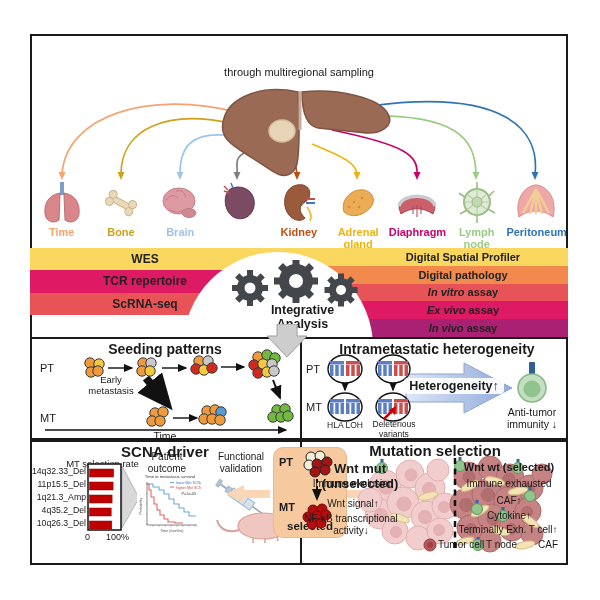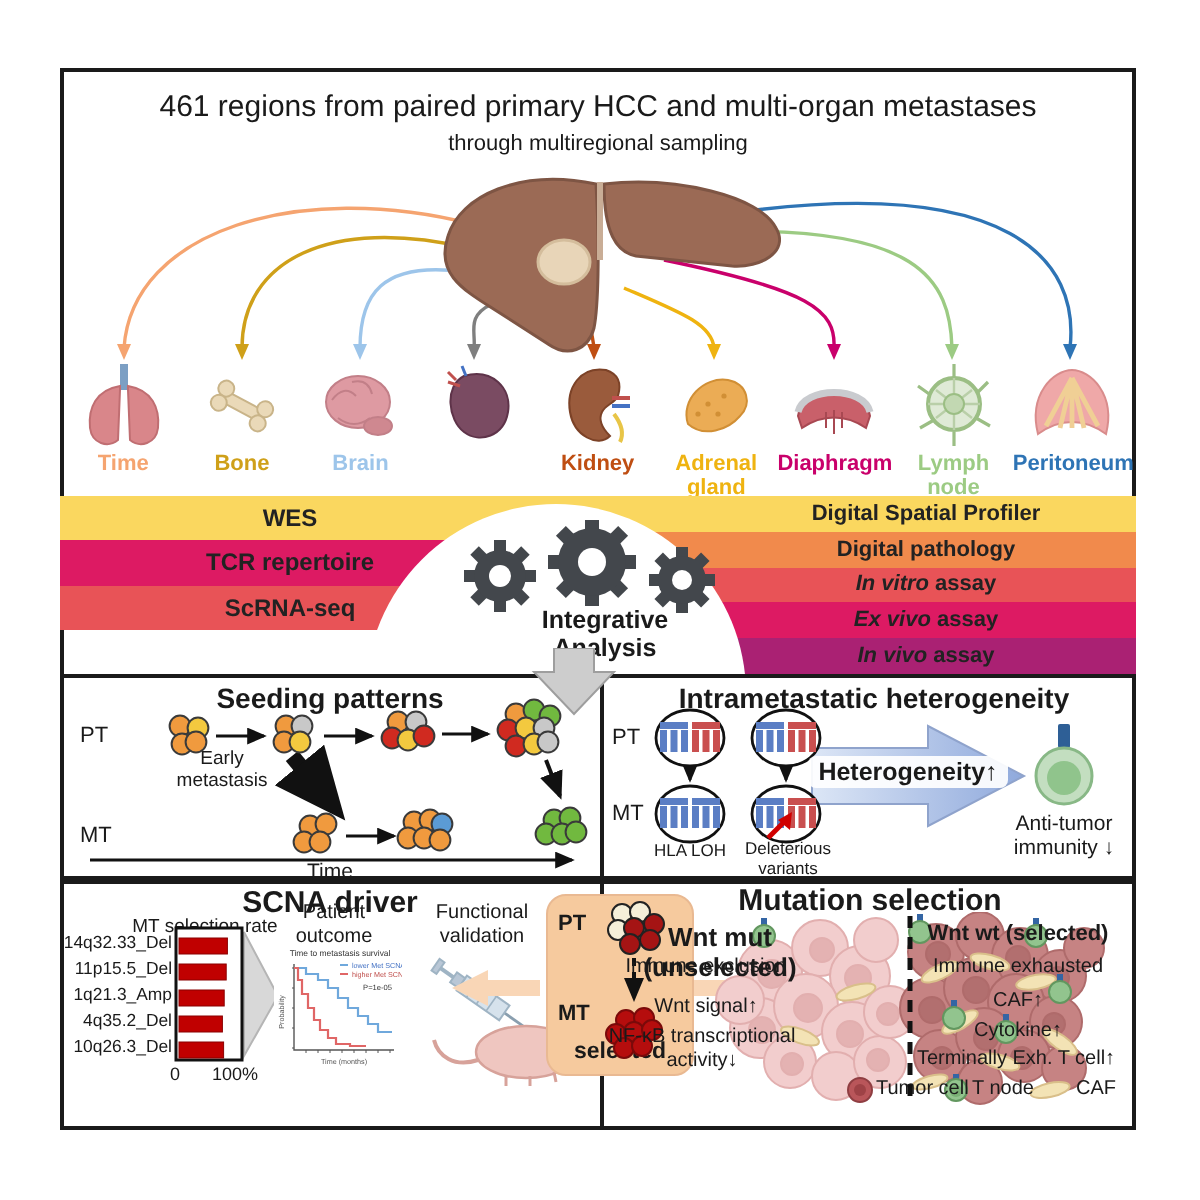--- a/index.html
+++ b/index.html
@@ -14,21 +14,20 @@
   svg{display:block;}
   .tiny{line-height:1.15;}
 </style>
 </head>
 <body>
 
 <div class="page">
 
   <div class="abs frame" style="left:30px;top:34px;width:538px;height:531px;"></div>
 
-  <div class="abs c" style="left:40px;top:45px;width:518px;font-size:15px;">461 regions from paired primary HCC and multi-organ metastases</div>
   <div class="abs c" style="left:40px;top:66px;width:518px;font-size:11px;">through multiregional sampling</div>
 
   <svg class="abs" style="left:30px;top:86px;" width="538" height="98" viewBox="0 0 538 98">
 
     <g fill="none" stroke-width="1.7">
       <path d="M206,26 C120,4 36,29 32,88" stroke="#F5A470"></path>
       <path d="M204,38 C135,22 91,44 91,88" stroke="#CFA019"></path>
       <path d="M203,50 C160,44 150,62 150,88" stroke="#9DC5EA"></path>
       <path d="M216,66 C203,72 208,80 207,88" stroke="#7F7F7F"></path>
       <path d="M261,62 C263,69 266,79 267,88" stroke="#BF4E12"></path>

